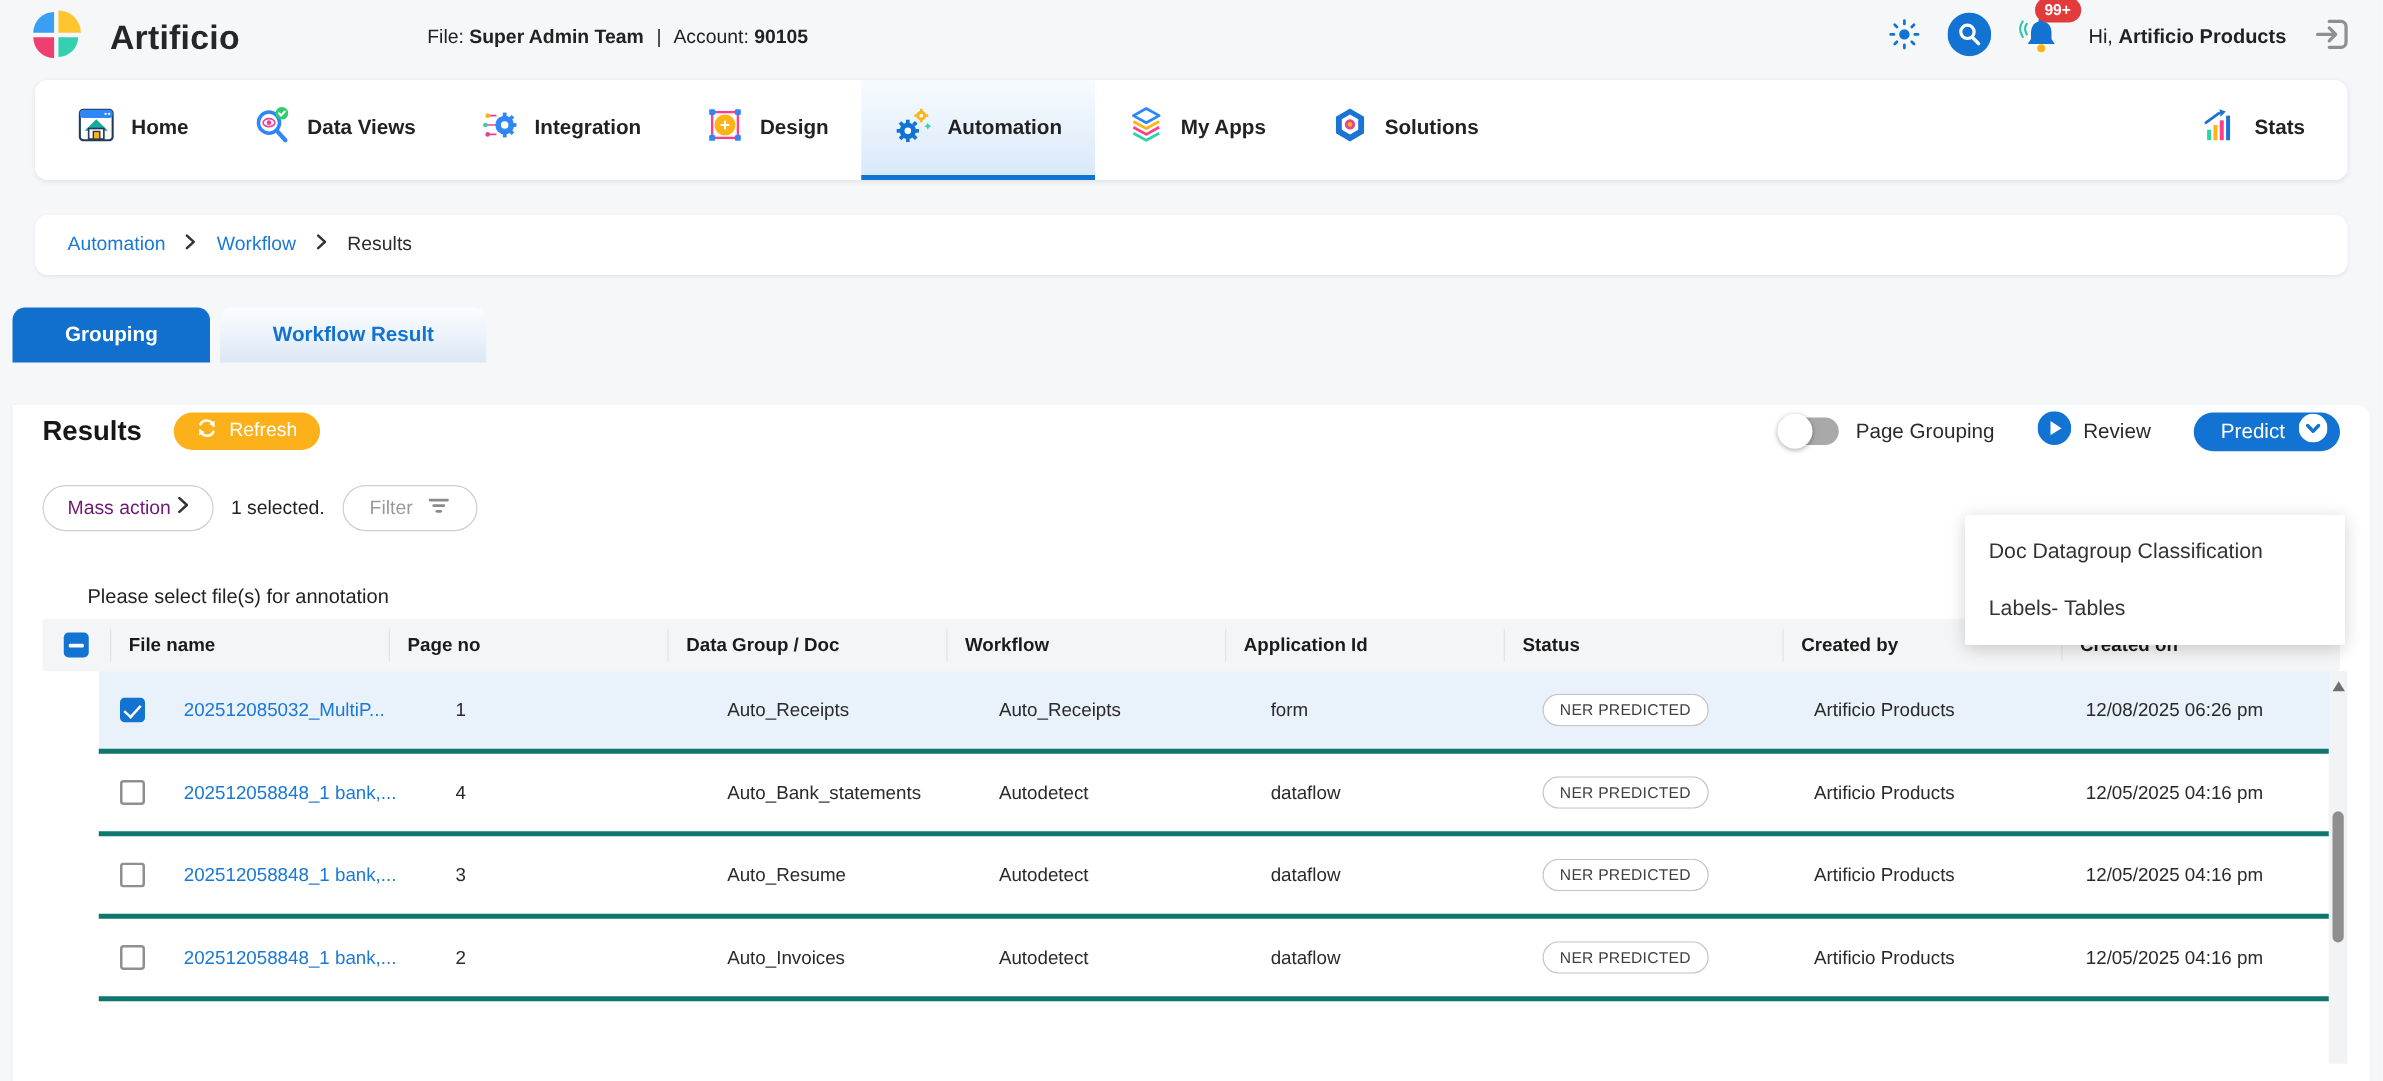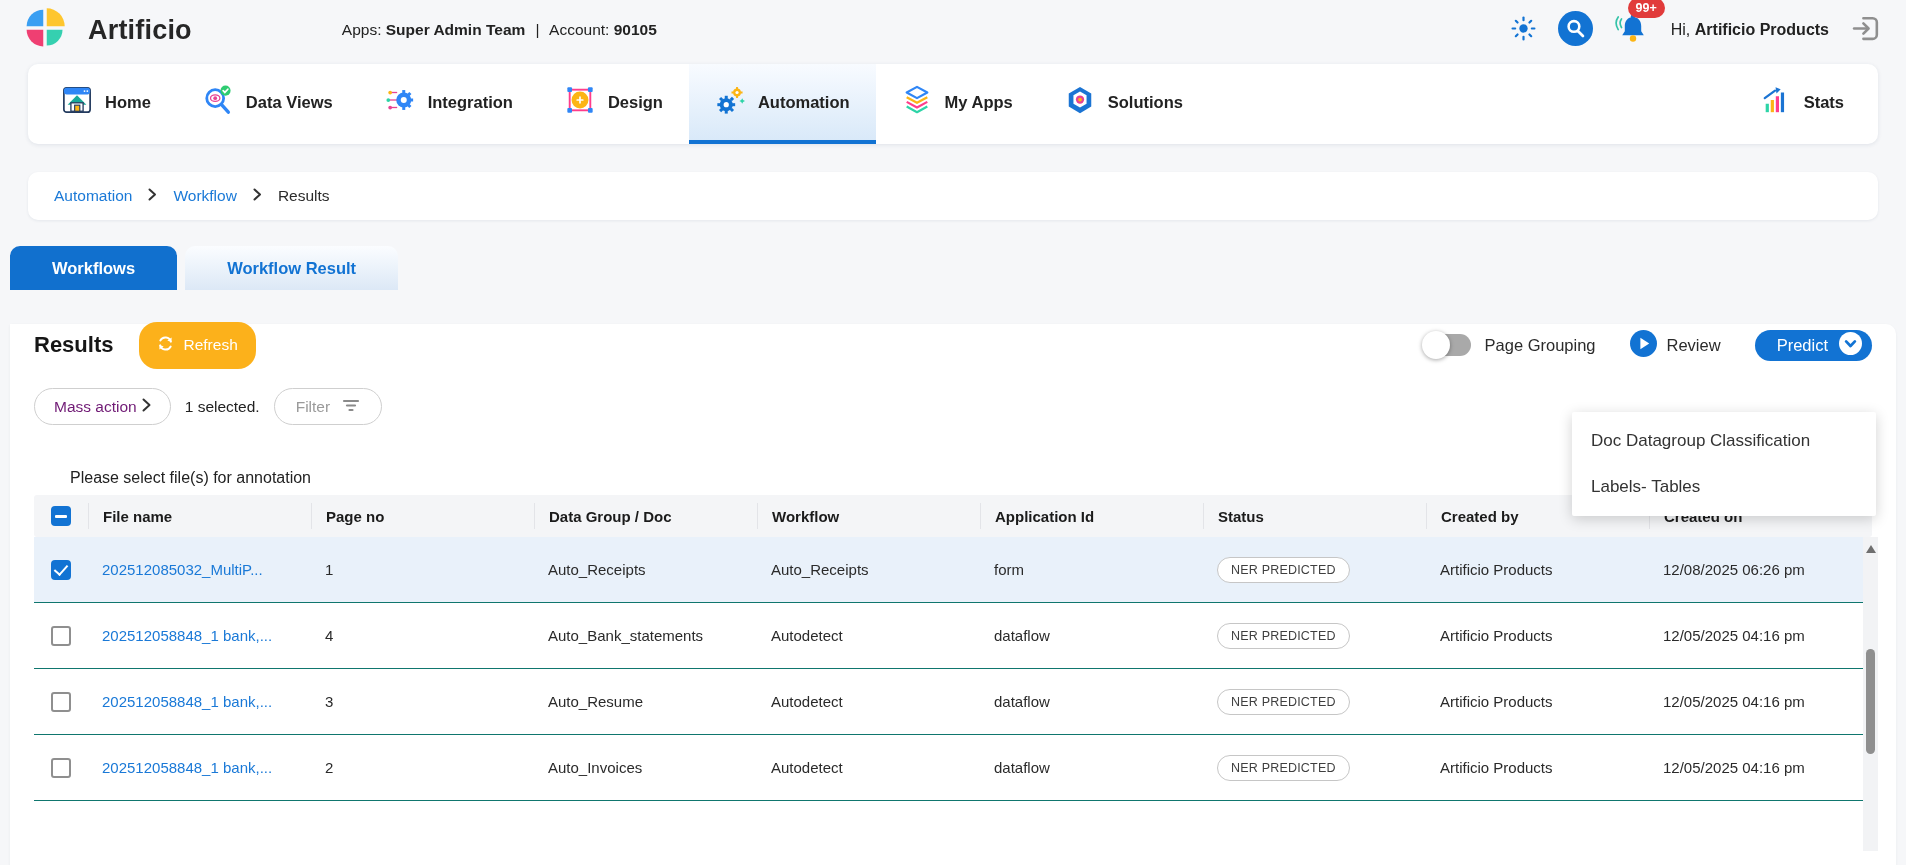--- a/index.html
+++ b/index.html
@@ -43,21 +43,21 @@
     border-radius:10px 10px 0 0; font-size:16.5px; font-weight:700; }
   .tab.active { background:#1170ce; color:#fff; }
   .tab.inactive { background:linear-gradient(180deg,#fbfdff 0%,#dce8f6 100%); color:#1273d3; }
 
   
   .main-card { margin:0 10px; height:582px; background:#fff; border-radius:0 10px 10px 10px;
     position:relative; padding:0 24px; box-shadow:0 1px 3px rgba(30,50,90,.06); }
 
   .results-row { display:flex; align-items:center; margin-top:34px; height:42px; }
   .results-title { font-size:22px; font-weight:700; color:#161616; }
-  .refresh-btn { margin-left:26px; height:47px; display:flex; align-items:center; gap:9px;
+  .refresh-btn { margin-left:26px; height:30px; display:flex; align-items:center; gap:9px;
     background:#fcb11b; color:#fff; border:none; border-radius:18px; padding:0 18px;
     font-size:15.5px; font-family:inherit; }
   .right-controls { margin-left:auto; display:flex; align-items:center; gap:34px; }
   .toggle-group { display:flex; align-items:center; gap:14px; font-size:16.5px; color:#2b2b2b; }
   .toggle { width:46px; height:22px; background:#a9a9a9; border-radius:12px; position:relative; }
   .toggle .thumb { position:absolute; left:-3px; top:-3px; width:28px; height:28px; background:#fff;
     border-radius:50%; box-shadow:0 1px 4px rgba(0,0,0,.35); }
   .review-group { display:flex; align-items:center; gap:10px; font-size:16.5px; color:#2b2b2b; }
   .predict-btn { height:31px; display:flex; align-items:center; gap:11px; background:#1273d3;
     color:#fff; border:none; border-radius:20px; padding:0 10px 0 22px; font-size:16.5px; font-family:inherit; }
@@ -77,21 +77,21 @@
 
   
   .grid-table { margin-top:8px; }
   .thead { display:grid; grid-template-columns:54px repeat(8,1fr); background:#f4f5f7;
     height:42px; align-items:center; border-radius:3px; }
   .th { font-size:15px; font-weight:700; color:#1b1b1b; padding-left:14px;
     border-left:1px solid #e3e4e8; height:26px; display:flex; align-items:center; }
   .th.first { border-left:none; justify-content:center; padding-left:0; }
   .tbody { position:relative; }
   .tr { display:grid; grid-template-columns:54px repeat(8,1fr); height:66px; align-items:center;
-    border-bottom:1px solid #0f766e; font-size:15px; color:#2a2a2a; }
+    border-bottom:4px solid #0f766e; font-size:15px; color:#2a2a2a;margin-left:45px; }
   .tr.selected { background:#e9f1fa; }
   .td { padding-left:14px; overflow:hidden; white-space:nowrap; text-overflow:ellipsis; }
   .td.center { display:flex; justify-content:center; padding-left:0; }
   .file-link { color:#1a79d7; }
   .status-badge { display:inline-block; border:1px solid #c6c6c6; border-radius:15px;
     padding:5px 13px; font-size:12.5px; color:#3f3f3f; letter-spacing:.2px; background:#fff; }
 
   .checkbox { width:20px; height:20px; border-radius:4px; position:relative; }
   .checkbox.unchecked { background:#fff; border:2px solid #8f8f8f; border-radius:3px; }
   .checkbox.checked, .checkbox.master { background:#1273d3; }
@@ -121,21 +121,21 @@
       <svg width="42" height="42" viewBox="0 0 48 48">
         <path d="M22 22 L22 3 A19 19 0 0 0 3 22 Z" fill="#3a9ff2"></path>
         <path d="M26 22 L26 1.5 A20.5 20.5 0 0 1 46.5 22 Z" fill="#fec62e"></path>
         <path d="M22 26 L22 45 A19 19 0 0 1 3 26 Z" fill="#ef3f72"></path>
         <path d="M26 26 L26 44 A18 18 0 0 0 44 26 Z" fill="#35d0b0"></path>
       </svg>
     </span>
     <span class="brand-name" data-interactable="false">Artificio</span>
   </div>
   <div class="team-line" data-interactable="false">
-    <span data-interactable="false">Apps:</span>
+    <span data-interactable="false">File:</span>
     <b data-interactable="false">Super Admin Team</b>
     <span class="sep" data-interactable="false">|</span>
     <span data-interactable="false">Account:</span>
     <b data-interactable="false">90105</b>
   </div>
   <div class="header-right">
     <span data-interactable="true">
       <svg width="25" height="25" viewBox="0 0 24 24">
         <circle cx="12" cy="12" r="4" fill="#1273d3"></circle>
         <g stroke="#1273d3" stroke-width="2.1" stroke-linecap="round">
@@ -326,21 +326,21 @@
   <span class="crumb-link" data-interactable="true">Workflow</span>
   <span data-interactable="false">
     <svg width="9" height="13" viewBox="0 0 9 13">
         <path d="M1.5 1.5 L7 6.5 L1.5 11.5" fill="none" stroke="#333" stroke-width="2" stroke-linecap="round" stroke-linejoin="round"></path>
       </svg>
   </span>
   <span class="crumb-current" data-interactable="false">Results</span>
 </div>
 
 <div class="tabs" data-interactable="false">
-  <div class="tab active" data-interactable="true">Workflows</div>
+  <div class="tab active" data-interactable="true">Grouping</div>
   <div class="tab inactive" data-interactable="true">Workflow Result</div>
 </div>
 
 <div class="main-card" data-interactable="false">
 
   <div class="results-row">
     <span class="results-title" data-interactable="false">Results</span>
     <button class="refresh-btn" data-interactable="true">
       <span data-interactable="false">
         <svg width="17" height="17" viewBox="0 0 16 16">

